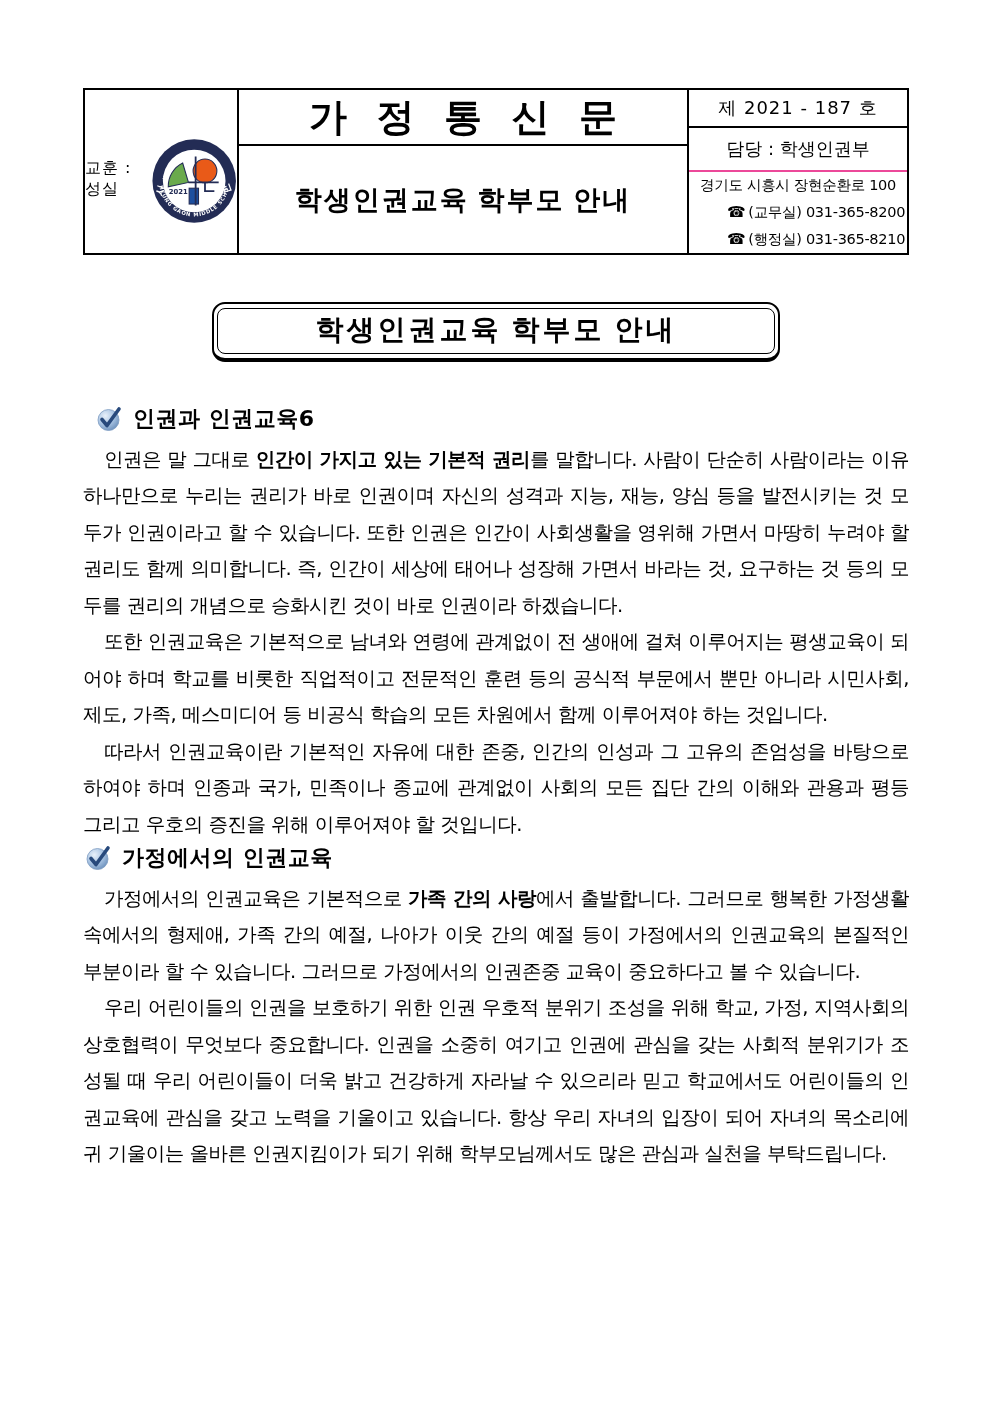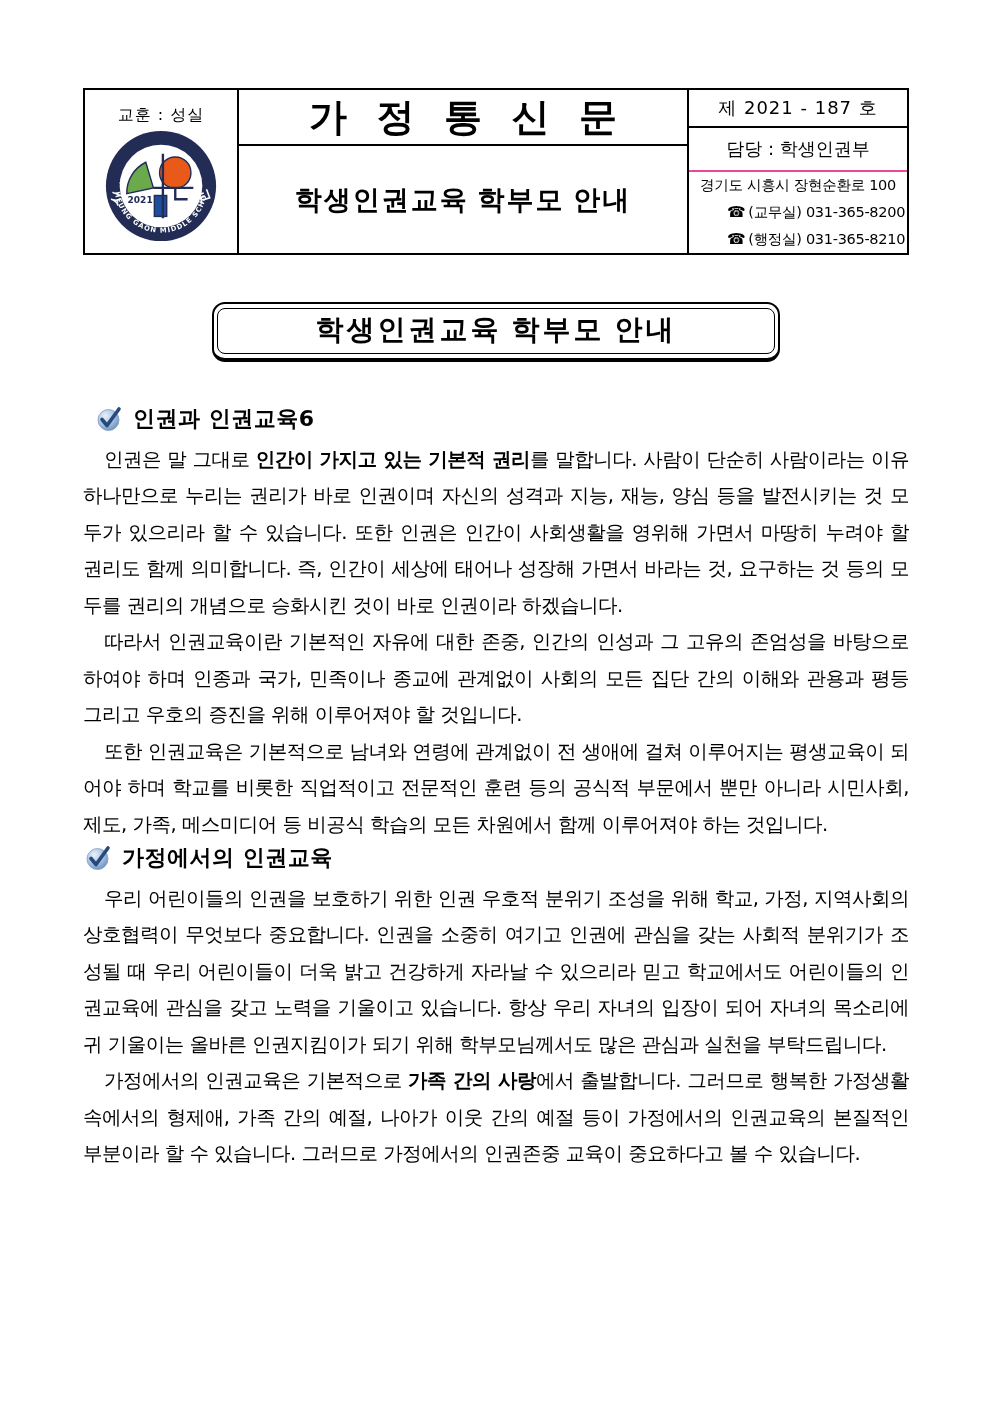--- a/index.html
+++ b/index.html
@@ -12,21 +12,21 @@
   .page { width: 992px; height: 1403px; padding: 88px 83px 0 83px; background: #fff; }
 
   
   .header-table {
     display: grid;
     grid-template-columns: 152px 1fr 218px;
     border: 2.5px solid #000;
     height: 167px;
     background: #fff;
   }
-  .hcell-left { display: flex; flex-direction: column; align-items: center; padding-top: 15px; }
+  .hcell-left { display: flex; flex-direction: row; align-items: center; padding-top: 15px; }
   .motto { font-size: 16px; letter-spacing: 1px; }
   .logo-svg { width: 114px; height: 114px; margin-top: 3px; }
   .hcell-mid { border-left: 2px solid #000; border-right: 2px solid #000; display: flex; flex-direction: column; }
   .serif { font-family: "Liberation Serif", "DejaVu Serif", serif; }
   .mid-top {
     height: 56px; border-bottom: 2px solid #000;
     display: flex; align-items: center; justify-content: center;
     font-size: 38px; font-weight: bold; letter-spacing: 10px; text-indent: 10px;
   }
   .mid-bottom {
@@ -133,38 +133,38 @@
               <stop offset="0%" stop-color="#e9f1fa"></stop>
                 <stop offset="55%" stop-color="#a9c4e3"></stop>
                 <stop offset="100%" stop-color="#6e92bd"></stop>
             </radialGradient>
           </defs>
           <circle cx="14.5" cy="14" r="10.5" fill="url(#chk1)" stroke="#7d9cc2" stroke-width="0.8"></circle>
           <path d="M8 13.5 L13 19.5 L25 3" fill="none" stroke="#27497c" stroke-width="3.6" stroke-linecap="round" stroke-linejoin="round"></path>
         </svg>
         <span>인권과 인권교육6</span>
       </div>
-      <p class="para"><span>인권은 말 그대로 </span><span class="seg-b">인간이 가지고 있는 기본적 권리</span><span>를 말합니다. 사람이 단순히 사람이라는 이유 하나만으로 누리는 권리가 바로 인권이며 자신의 성격과 지능, 재능, 양심 등을 발전시키는 것 모두가 있으리라 할 수 있습니다. 또한 인권은 인간이 사회생활을 영위해 가면서 마땅히 누려야 할 권리도 함께 의미합니다. 즉, 인간이 세상에 태어나 성장해 가면서 바라는 것, 요구하는 것 등의 모두를 권리의 개념으로 승화시킨 것이 바로 인권이라 하겠습니다.</span></p>
+      <p class="para"><span>인권은 말 그대로 </span><span class="seg-b">인간이 가지고 있는 기본적 권리</span><span>를 말합니다. 사람이 단순히 사람이라는 이유 하나만으로 누리는 권리가 바로 인권이며 자신의 성격과 지능, 재능, 양심 등을 발전시키는 것 모두가 인권이라고 할 수 있습니다. 또한 인권은 인간이 사회생활을 영위해 가면서 마땅히 누려야 할 권리도 함께 의미합니다. 즉, 인간이 세상에 태어나 성장해 가면서 바라는 것, 요구하는 것 등의 모두를 권리의 개념으로 승화시킨 것이 바로 인권이라 하겠습니다.</span></p>
+      <p class="para"><span>또한 인권교육은 기본적으로 남녀와 연령에 관계없이 전 생애에 걸쳐 이루어지는 평생교육이 되어야 하며 학교를 비롯한 직업적이고 전문적인 훈련 등의 공식적 부문에서 뿐만 아니라 시민사회, 제도, 가족, 메스미디어 등 비공식 학습의 모든 차원에서 함께 이루어져야 하는 것입니다.</span></p>
       <p class="para"><span>따라서 인권교육이란 기본적인 자유에 대한 존중, 인간의 인성과 그 고유의 존엄성을 바탕으로 하여야 하며 인종과 국가, 민족이나 종교에 관계없이 사회의 모든 집단 간의 이해와 관용과 평등 그리고 우호의 증진을 위해 이루어져야 할 것입니다.</span></p>
-      <p class="para"><span>또한 인권교육은 기본적으로 남녀와 연령에 관계없이 전 생애에 걸쳐 이루어지는 평생교육이 되어야 하며 학교를 비롯한 직업적이고 전문적인 훈련 등의 공식적 부문에서 뿐만 아니라 시민사회, 제도, 가족, 메스미디어 등 비공식 학습의 모든 차원에서 함께 이루어져야 하는 것입니다.</span></p>
     </div>
 
     <div class="section">
       <div class="section-heading">
         <svg class="check-svg" viewBox="0 0 28 26" aria-hidden="true">
           <defs>
             <radialGradient id="chk2" cx="35%" cy="30%" r="75%">
               <stop offset="0%" stop-color="#e9f1fa"></stop>
                 <stop offset="55%" stop-color="#a9c4e3"></stop>
                 <stop offset="100%" stop-color="#6e92bd"></stop>
             </radialGradient>
           </defs>
           <circle cx="14.5" cy="14" r="10.5" fill="url(#chk2)" stroke="#7d9cc2" stroke-width="0.8"></circle>
           <path d="M8 13.5 L13 19.5 L25 3" fill="none" stroke="#27497c" stroke-width="3.6" stroke-linecap="round" stroke-linejoin="round"></path>
         </svg>
         <span>가정에서의 인권교육</span>
       </div>
+      <p class="para"><span>가정에서의 인권교육은 기본적으로 </span><span class="seg-b">가족 간의 사랑</span><span>에서 출발합니다. 그러므로 행복한 가정생활 속에서의 형제애, 가족 간의 예절, 나아가 이웃 간의 예절 등이 가정에서의 인권교육의 본질적인 부분이라 할 수 있습니다. 그러므로 가정에서의 인권존중 교육이 중요하다고 볼 수 있습니다.</span></p>
       <p class="para"><span>우리 어린이들의 인권을 보호하기 위한 인권 우호적 분위기 조성을 위해 학교, 가정, 지역사회의 상호협력이 무엇보다 중요합니다. 인권을 소중히 여기고 인권에 관심을 갖는 사회적 분위기가 조성될 때 우리 어린이들이 더욱 밝고 건강하게 자라날 수 있으리라 믿고 학교에서도 어린이들의 인권교육에 관심을 갖고 노력을 기울이고 있습니다. 항상 우리 자녀의 입장이 되어 자녀의 목소리에 귀 기울이는 올바른 인권지킴이가 되기 위해 학부모님께서도 많은 관심과 실천을 부탁드립니다.</span></p>
-      <p class="para"><span>가정에서의 인권교육은 기본적으로 </span><span class="seg-b">가족 간의 사랑</span><span>에서 출발합니다. 그러므로 행복한 가정생활 속에서의 형제애, 가족 간의 예절, 나아가 이웃 간의 예절 등이 가정에서의 인권교육의 본질적인 부분이라 할 수 있습니다. 그러므로 가정에서의 인권존중 교육이 중요하다고 볼 수 있습니다.</span></p>
     </div>
 
   </div>
 </div>
 
 </body></html>

